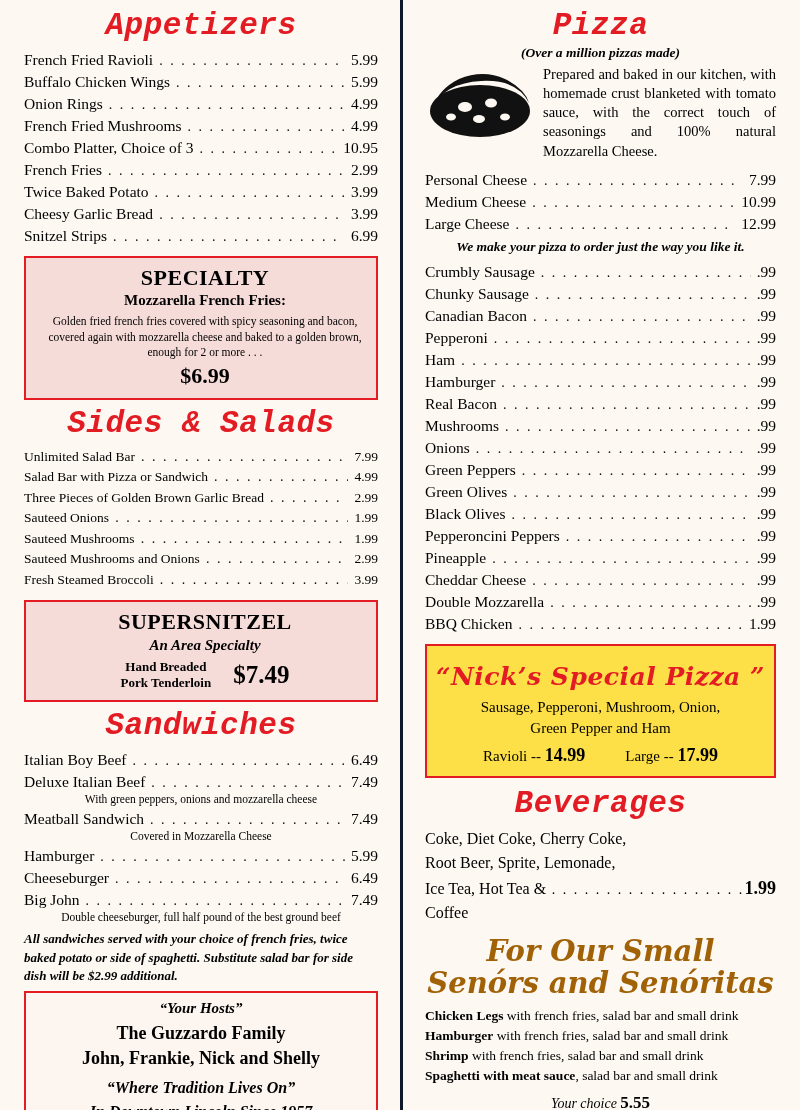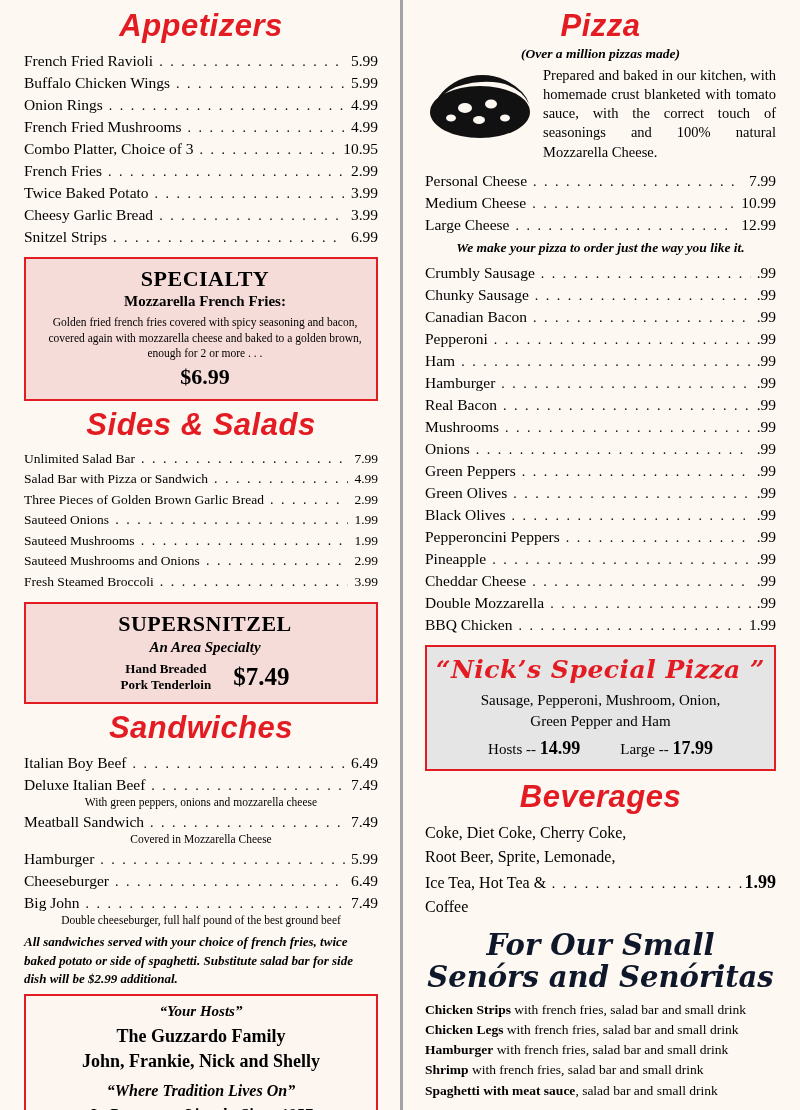--- a/index.html
+++ b/index.html
@@ -23,25 +23,25 @@
     position: relative;
     background: #fdf8f2;
   }
   .col-left {
     width: 400px;
     padding: 6px 22px 0 24px;
   }
   .col-right {
     width: 400px;
     padding: 6px 24px 0 22px;
-    border-left: 3px solid #a3a3a3;
+    border-left: 3px solid #0f172a;
   }
 
   h2.section {
-    font-family: Liberation Sans, sans-serif;
+    font-family: Liberation Mono, monospace;
     font-style: italic;
     color: #e31b23;
     text-align: center;
     font-size: 31px;
     font-weight: bold;
     margin: 2px 0 6px 0;
     letter-spacing: 0.5px;
   }
   h2.section.tight { margin-top: 6px; }
 
@@ -189,23 +189,23 @@
   .order-note {
     text-align: center;
     font-size: 13.5px;
     font-style: italic;
     font-weight: bold;
     margin: 4px 0 6px 0;
   }
 
   .nicks {
     border: 2.5px solid #e31b23;
-    background: #e5e5e5;
+    background: #fde047;
     margin: 9px 0 4px 0;
-    padding: 8px 8px 10px 8px;
+    padding: 16px 8px 10px 8px;
     text-align: center;
   }
   .nicks .ttl {
     font-family: "DejaVu Serif", serif;
     font-style: italic;
     font-weight: bold;
     color: #e31b23;
     font-size: 25px;
     letter-spacing: 0.5px;
   }
@@ -235,21 +235,21 @@
   }
   .bev-last .dots {
     flex: 1 1 auto; overflow: hidden; white-space: nowrap;
     letter-spacing: 2px; margin: 0 3px; font-size: 14px;
   }
   .bev-last .pr { font-weight: bold; font-size: 18px; }
 
   h2.kids {
     font-family: "DejaVu Serif", serif;
     font-style: italic;
-    color: #0f172a;
+    color: #a16207;
     text-align: center;
     font-size: 29px;
     font-weight: bold;
     line-height: 1.12;
     margin: 10px 0 6px 0;
   }
   .kid-line {
     font-size: 13.5px;
     line-height: 1.5;
   }
@@ -548,21 +548,21 @@
           <span class="pr">1.99</span>
         </div>
       </div>
 
     <div class="nicks">
       <div class="ttl">“Nick’s Special Pizza ”</div>
       <div class="ing">Sausage, Pepperoni, Mushroom, Onion,</div>
       <div class="ing" style="margin-top:0;">Green Pepper and Ham</div>
       <div class="sizes">
         <div>
-          <span>Hosts --</span>
+          <span>Ravioli --</span>
           <b>14.99</b>
         </div>
         <div>
           <span>Large --</span>
           <b>17.99</b>
         </div>
       </div>
     </div>
 
     <h2 class="section" style="margin-top:8px;">Beverages</h2>
@@ -572,21 +572,20 @@
       <span>Ice Tea, Hot Tea &amp; Coffee</span>
       <span class="dots">. . . . . . . . . . . . . . . . . . . . . . . .</span>
       <span class="pr">1.99</span>
     </div>
 
     <h2 class="kids">
       <span>For Our Small</span><br>
       <span>Senórs and Senóritas</span>
     </h2>
     <div id="kids-list">
-        <div class="kid-line"><b>Chicken Strips</b><span> with french fries, salad bar and small drink</span></div>
         <div class="kid-line"><b>Chicken Legs</b><span> with french fries, salad bar and small drink</span></div>
         <div class="kid-line"><b>Hamburger</b><span> with french fries, salad bar and small drink</span></div>
         <div class="kid-line"><b>Shrimp</b><span> with french fries, salad bar and small drink</span></div>
         <div class="kid-line"><b>Spaghetti with meat sauce</b><span>, salad bar and small drink</span></div>
       </div>
     <div class="your-choice">
       <span>Your choice</span>
       <b>5.55</b>
     </div>
   </div>

